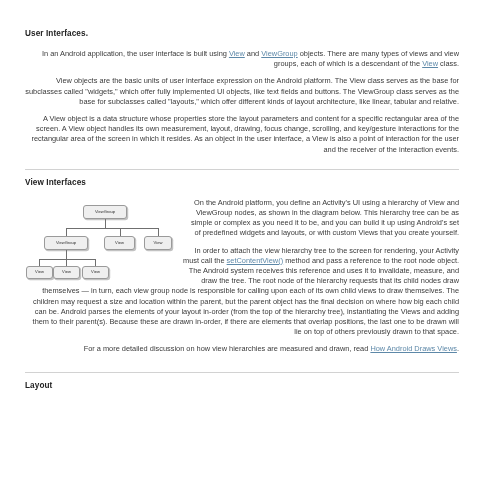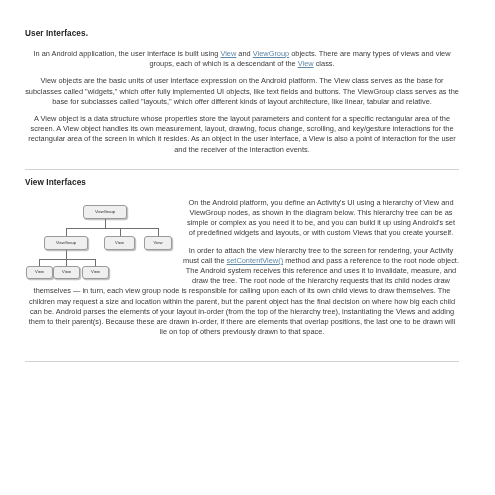--- a/index.html
+++ b/index.html
@@ -32,21 +32,21 @@
     letter-spacing: 0.1px;
     line-height: 11px;
   }
 
   p.body-text {
     font-size: 7.4px;
     line-height: 10.2px;
     color: #3a3a3a;
     margin: 0;
     padding: 0;
-    text-align: center;
+    text-align: right;
   }
 
   a.doclink {
     color: #5d88a8;
     text-decoration: underline;
   }
 
   hr.rule {
     border: 0;
     border-top: 1px solid #d2d2d2;
@@ -155,24 +155,26 @@
 
     <p class="body-text">On the Android platform, you define an Activity's UI using a hierarchy of View and ViewGroup nodes, as shown in the diagram below. This hierarchy tree can be as simple or complex as you need it to be, and you can build it up using Android's set of predefined widgets and layouts, or with custom Views that you create yourself.</p>
 
     <div class="spacer-sm"></div>
 
     <p class="body-text"><span>In order to attach the view hierarchy tree to the screen for rendering, your Activity must call the </span><a class="doclink" href="#">setContentView()</a><span> method and pass a reference to the root node object. The Android system receives this reference and uses it to invalidate, measure, and draw the tree. The root node of the hierarchy requests that its child nodes draw themselves — in turn, each view group node is responsible for calling upon each of its own child views to draw themselves. The children may request a size and location within the parent, but the parent object has the final decision on where how big each child can be. Android parses the elements of your layout in-order (from the top of the hierarchy tree), instantiating the Views and adding them to their parent(s). Because these are drawn in-order, if there are elements that overlap positions, the last one to be drawn will lie on top of others previously drawn to that space.</span></p>
   </div>
 
   <div class="spacer-sm tail-text"></div>
 
+  <p class="body-text"><span>For a more detailed discussion on how view hierarchies are measured and drawn, read </span><a class="doclink" href="#">How Android Draws Views</a><span>.</span></p>
 
   <div class="spacer-lg" style="height:17px"></div>
 
   <hr class="rule">
 
   <div class="spacer-sm"></div>
 
+  <h2 class="section-heading">Layout</h2>
 
   <div class="spacer-md"></div>
 
 
 </div>
 
 </body></html>

